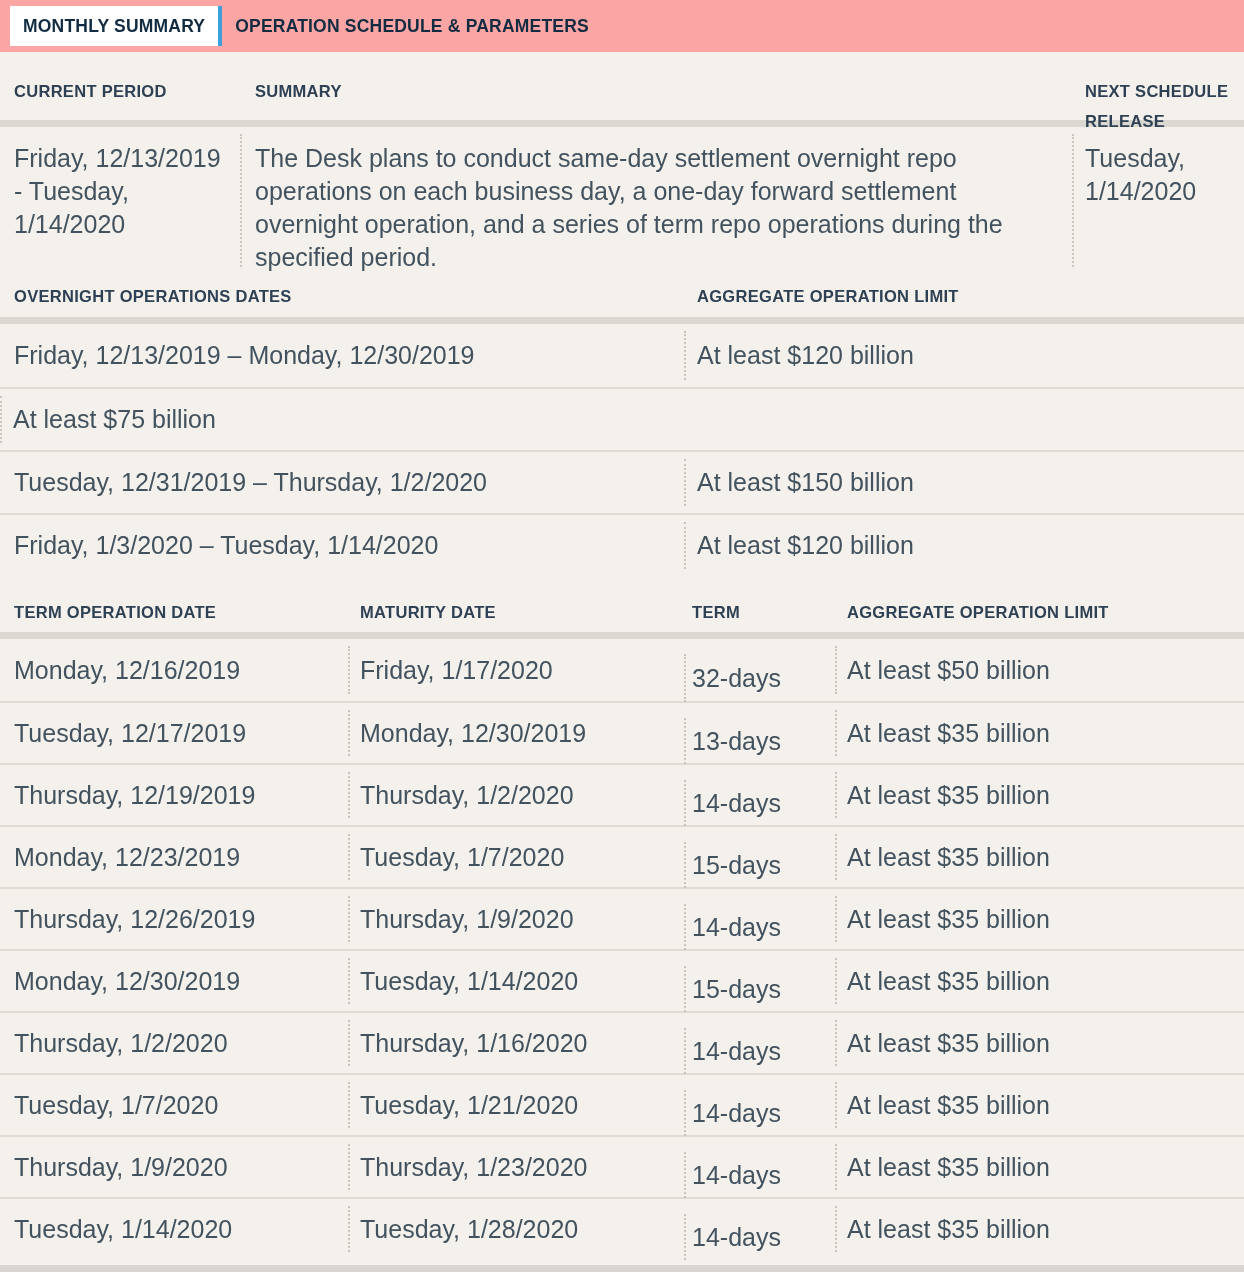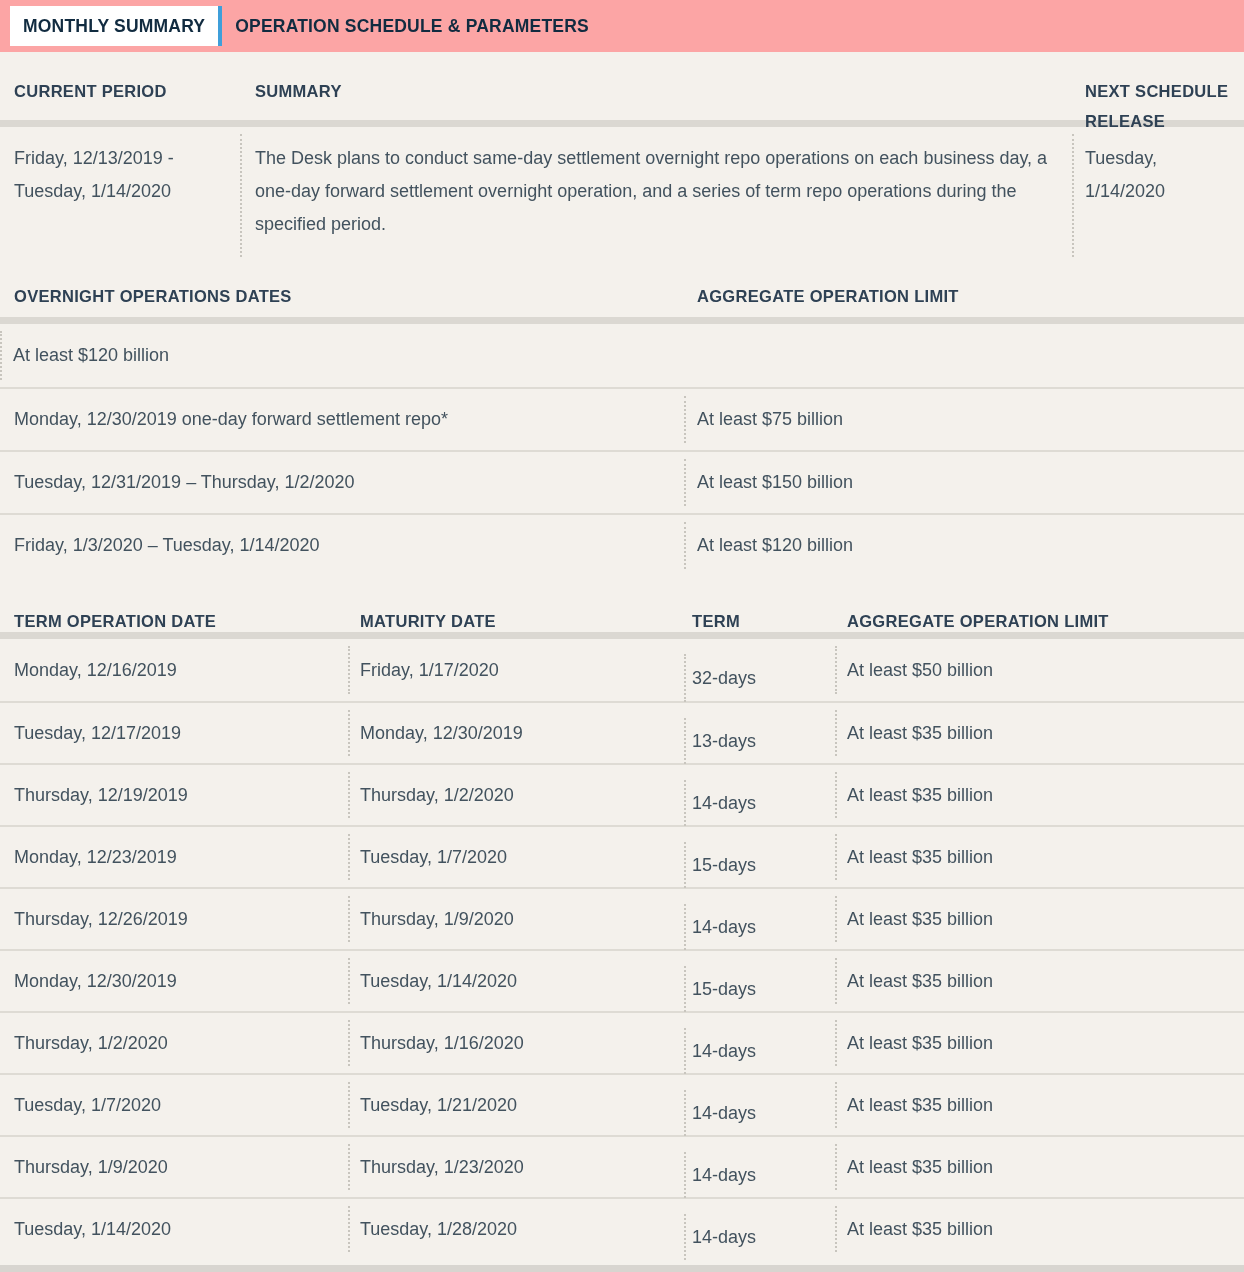--- a/index.html
+++ b/index.html
@@ -42,21 +42,21 @@
   
   .strip { height: 7px; background: #dbd8d2; }
   .hcell {
     font-weight: 700;
     font-size: 16.5px;
     letter-spacing: 0.3px;
     line-height: 30px;
     color: #2e4154;
   }
   .dcell {
-    font-size: 18px;
+    font-size: 25px;
     line-height: 33px;
     color: #42525e;
     position: relative;
     box-sizing: border-box;
   }
   .divided::before {
     content: "";
     position: absolute;
     left: 0; top: 7px; bottom: 7px;
     border-left: 2px dotted #c8c5be;
@@ -71,21 +71,21 @@
   .pad1 { padding-left: 14px; padding-right: 10px; }
   .pad2 { padding-left: 15px; padding-right: 20px; }
   .pad3 { padding-left: 13px; padding-right: 8px; }
 
   
   .sect-head { display: grid; align-items: end; box-sizing: border-box; }
   .sect-head .hcell { line-height: 20px; }
   .grid-overnight { grid-template-columns: 684px 560px; }
   .grid-term { grid-template-columns: 348px 336px 151px 409px; }
   .overnight-head { height: 53px; padding-bottom: 11px; }
-  .term-head { height: 56px; padding-bottom: 1px; }
+  .term-head { height: 56px; padding-bottom: 10px; }
 
   
   .row { display: grid; align-items: center; box-sizing: border-box; }
   .row + .row { border-top: 2px solid #dedbd4; }
   .o-row { height: 63px; }
   .t-row { height: 62px; }
   .row .dcell {
     height: 100%;
     display: flex;
     align-items: center;
@@ -132,24 +132,24 @@
   </div>
 
   <div class="sect-head grid-overnight overnight-head">
     <div class="hcell pad1">OVERNIGHT OPERATIONS DATES</div>
     <div class="hcell pad3">AGGREGATE OPERATION LIMIT</div>
   </div>
   <div class="strip"></div>
 
   <div>
     <div class="row grid-overnight o-row">
+      <div class="dcell pad1">Friday, 12/13/2019 – Monday, 12/30/2019</div>
       <div class="dcell pad3 divided">At least $120 billion</div>
     </div>
     <div class="row grid-overnight o-row">
-      <div class="dcell pad1">Monday, 12/30/2019 one-day forward settlement repo*</div>
       <div class="dcell pad3 divided">At least $75 billion</div>
     </div>
     <div class="row grid-overnight o-row">
       <div class="dcell pad1">Tuesday, 12/31/2019 – Thursday, 1/2/2020</div>
       <div class="dcell pad3 divided">At least $150 billion</div>
     </div>
     <div class="row grid-overnight o-row">
       <div class="dcell pad1">Friday, 1/3/2020 – Tuesday, 1/14/2020</div>
       <div class="dcell pad3 divided">At least $120 billion</div>
     </div>

